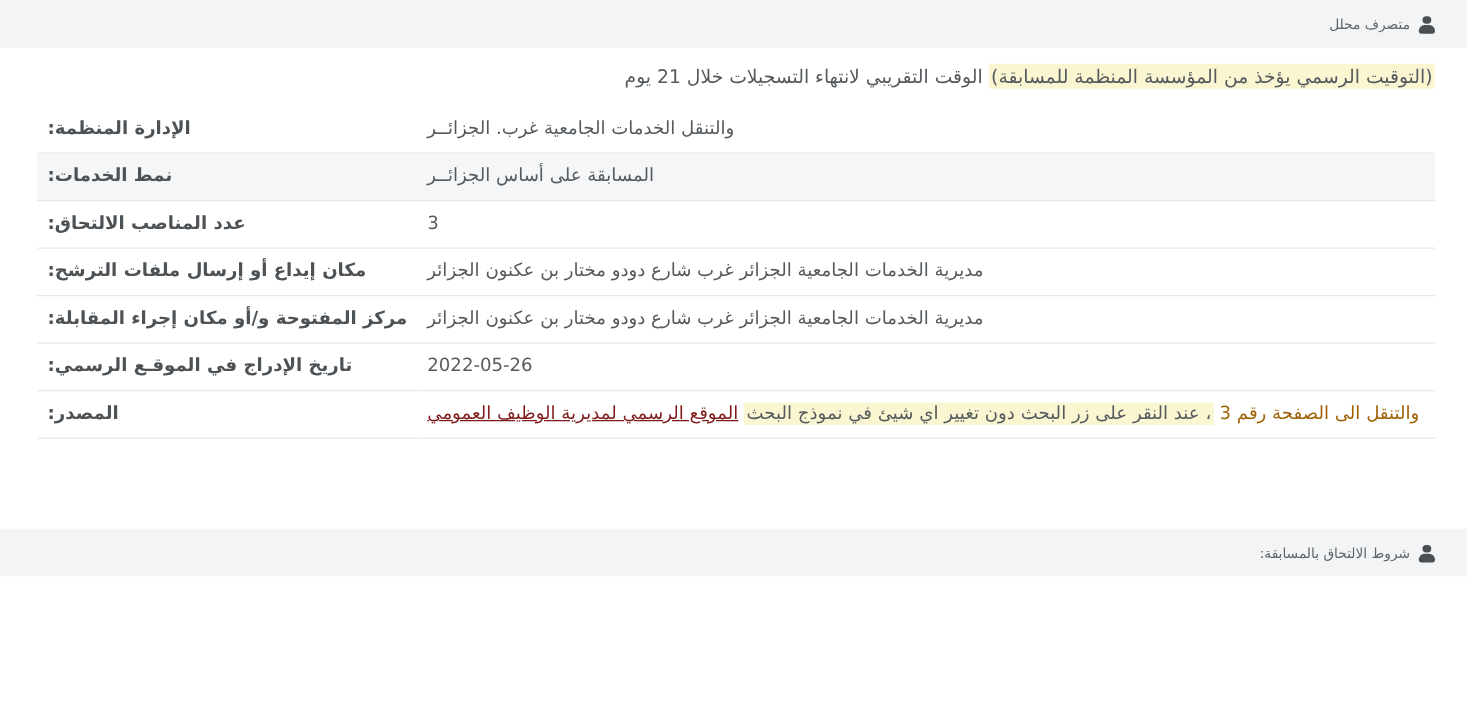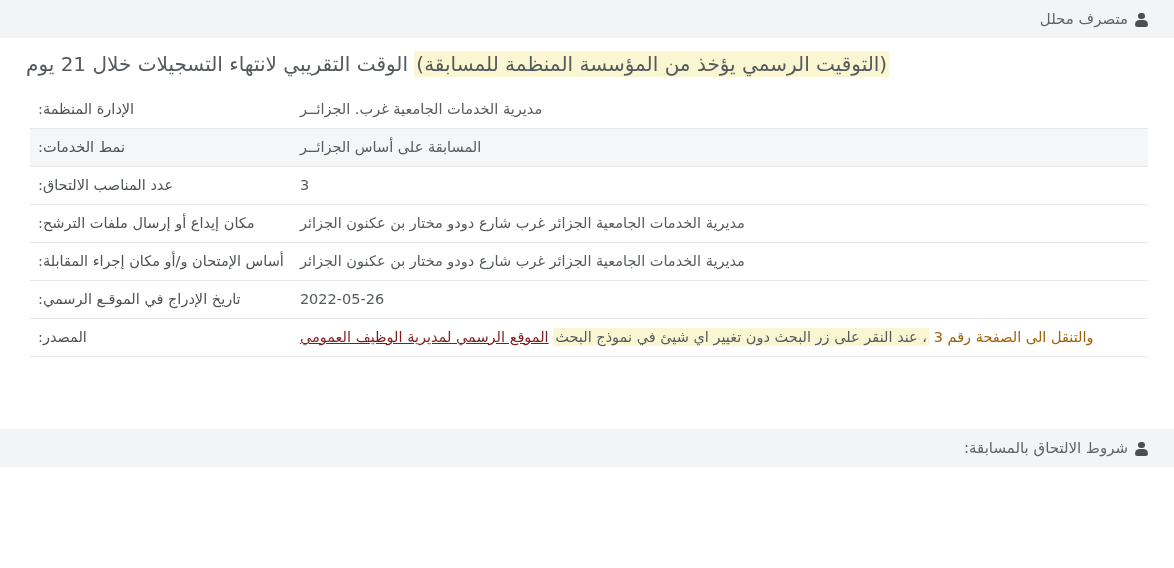--- a/index.html
+++ b/index.html
@@ -23,21 +23,21 @@
 
   
   .section-head {
     background: #f3f4f5;
     height: 38px;
     display: flex;
     align-items: center;
     justify-content: flex-start;
     padding: 0 26px;
     color: #5e6468;
-    font-size: 15px;
+    font-size: 11px;
   }
   .section-head .label { margin-right: 7px; }
   .person-icon {
     display: inline-block;
     width: 13px;
     height: 15px;
     position: relative;
     flex: none;
   }
   .person-icon::before {
@@ -53,22 +53,22 @@
     position: absolute;
     left: 0.4px; top: 8px;
     width: 12.4px; height: 7.2px;
     border-radius: 6px 6px 3px 3px;
     background: #4a4f53;
   }
 
   
   .note-line {
     padding: 14px 26px 15px 26px;
-    text-align: left;
-    font-size: 20px;
+    text-align: right;
+    font-size: 15px;
     color: #54595d;
     direction: rtl;
   }
   .note-line .plain { color: #54595d; }
   .hl { background: #fbf6d2; padding: 1px 2px; }
 
   
   table.info {
     width: 1118px;
     margin: 0 26px;
@@ -78,21 +78,21 @@
   table.info tr { border-bottom: 1px solid #e6e8ea; }
   table.info tr.shaded { background: #f5f6f7; }
   table.info td {
     padding: 10px 8px 11px 8px;
     vertical-align: middle;
     font-size: 14.5px;
   }
   td.key {
     width: 215px;
     text-align: left;
-    font-weight: normal;
+    font-weight: bold;
     color: #4d5256;
     padding-left: 8px;
     white-space: nowrap;
   }
   td.val {
     text-align: left;
     color: #555a5e;
     padding-left: 0;
     padding-right: 0;
   }
@@ -127,38 +127,38 @@
   </div>
 
   <div class="note-line">
     <span class="hl">(التوقيت الرسمي يؤخذ من المؤسسة المنظمة للمسابقة)</span>
     <span class="plain">الوقت التقريبي لانتهاء التسجيلات خلال 21 يوم</span>
   </div>
 
   <table class="info">
     <tbody>
       <tr>
-        <td class="val">مديرية الخدمات الجامعية غرب. الجزائــر</td>
+        <td class="val">والتنقل الخدمات الجامعية غرب. الجزائــر</td>
         <td class="key">الإدارة المنظمة:</td>
       </tr>
       <tr class="shaded">
         <td class="val">المسابقة على أساس الجزائــر</td>
         <td class="key">نمط الخدمات:</td>
       </tr>
       <tr>
         <td class="val">3</td>
         <td class="key">عدد المناصب الالتحاق:</td>
       </tr>
       <tr>
         <td class="val">مديرية الخدمات الجامعية الجزائر غرب شارع دودو مختار بن عكنون الجزائر</td>
         <td class="key">مكان إيداع أو إرسال ملفات الترشح:</td>
       </tr>
       <tr>
         <td class="val">مديرية الخدمات الجامعية الجزائر غرب شارع دودو مختار بن عكنون الجزائر</td>
-        <td class="key">أساس الإمتحان و/أو مكان إجراء المقابلة:</td>
+        <td class="key">مركز المفتوحة و/أو مكان إجراء المقابلة:</td>
       </tr>
       <tr>
         <td class="val">2022-05-26</td>
         <td class="key">تاريخ الإدراج في الموقـع الرسمي:</td>
       </tr>
       <tr>
         <td class="val">
           <span class="src-rest"> والتنقل الى الصفحة رقم 3</span>
           <span class="hl">، عند النقر على زر البحث دون تغيير اي شيئ في نموذج البحث</span>
           <a class="src-link" href="#">الموقع الرسمي لمديرية الوظيف العمومي</a>

